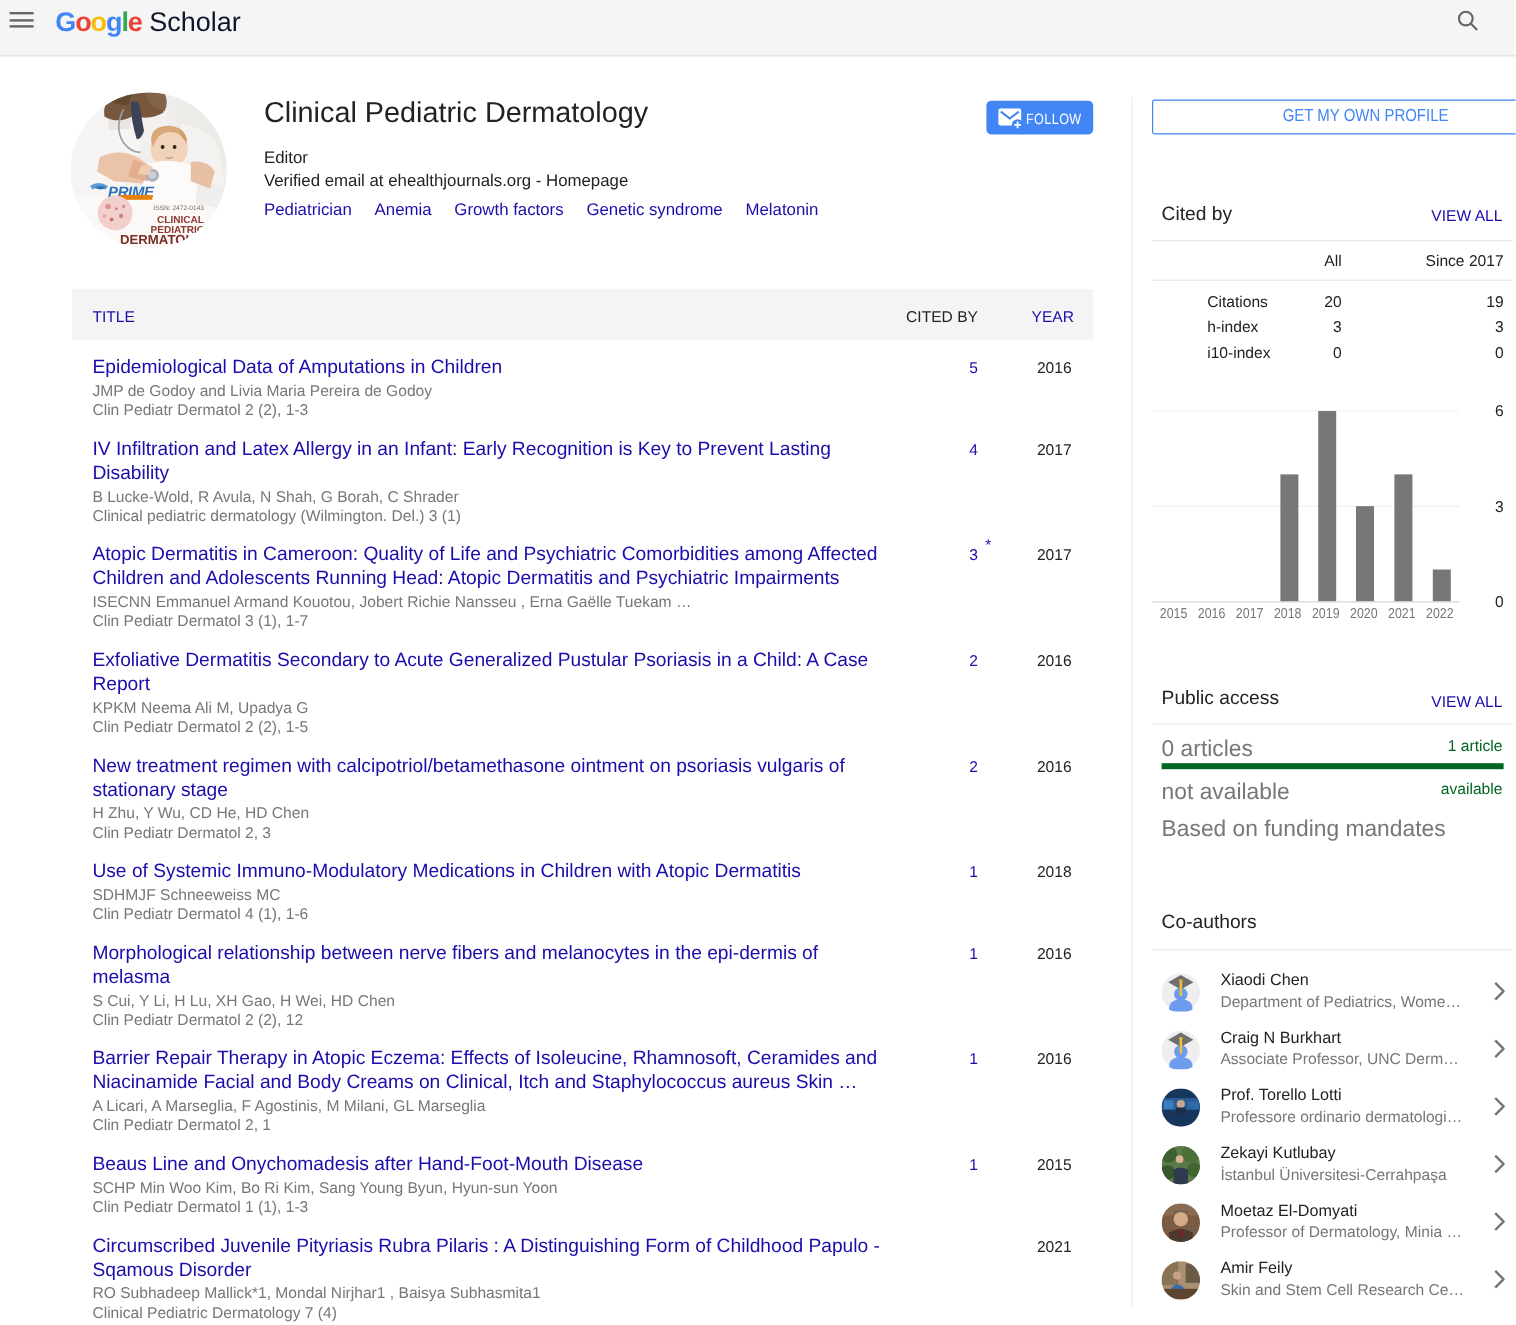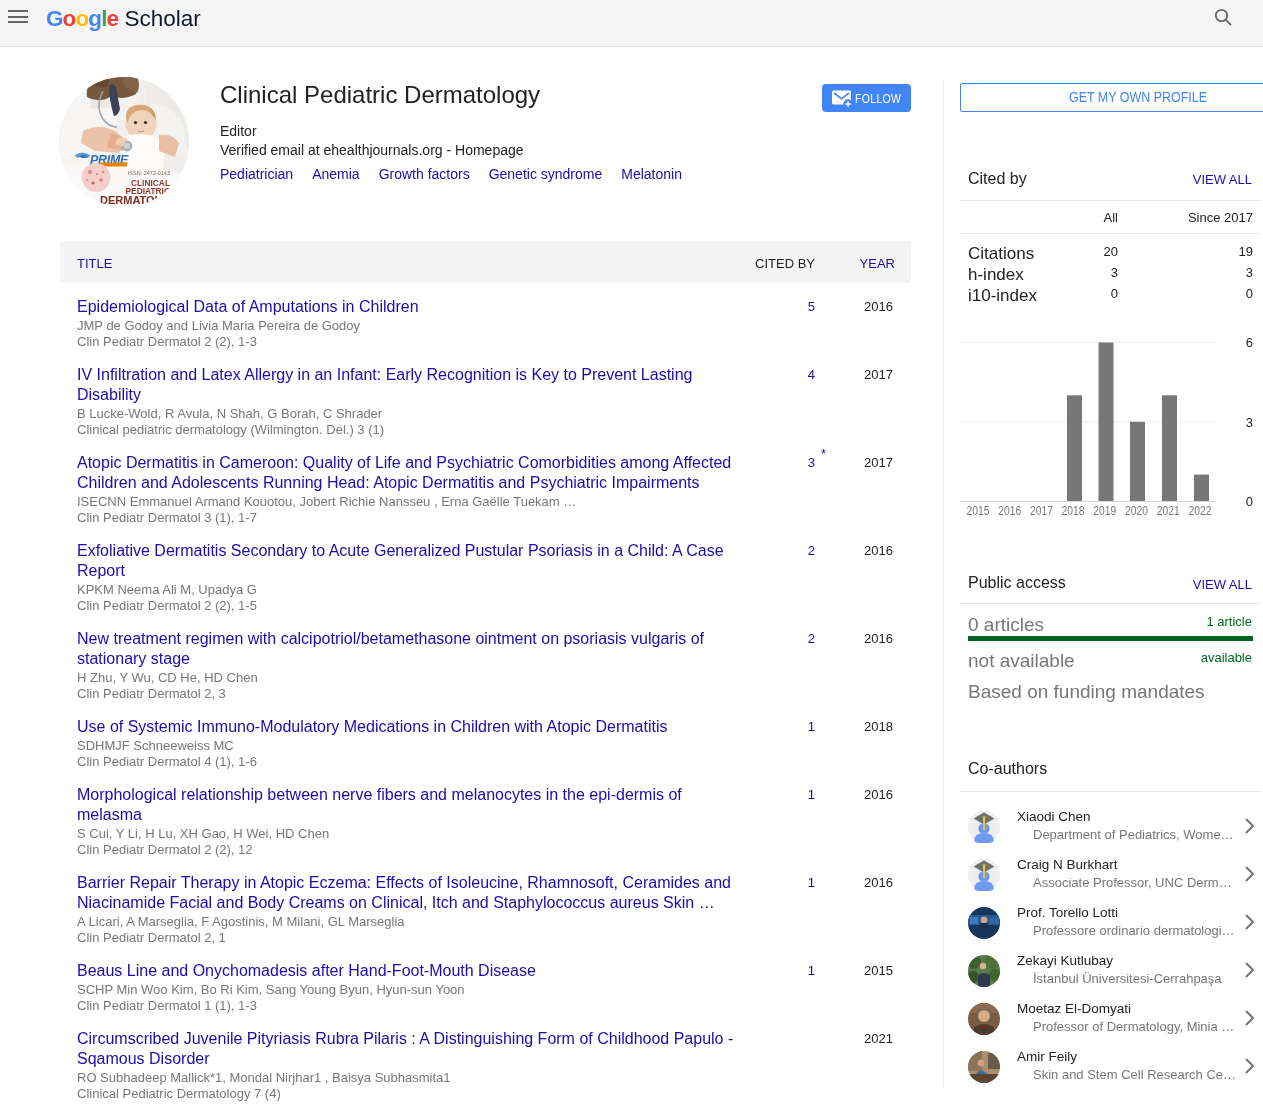--- a/index.html
+++ b/index.html
@@ -37,30 +37,30 @@
 .row .au, .row .jo { position:absolute; left:17px; width:690px; font-size:13px; line-height:16px; color:#777; white-space:nowrap; }
 .row .cb { position:absolute; right:96px; top:2px; font-size:13px; color:#1a0dab; }
 .row .yr { position:absolute; right:18px; top:2px; font-size:13px; color:#222; }
 .row .star { position:absolute; right:85px; top:-7px; font-size:13px; color:#1a0dab; }
 
 
 #ownbtn { position:absolute; left:960px; top:83px; width:356px; height:29px; border:1px solid #4285f4; border-radius:2px; color:#4285f4; font-size:14.5px; background:#fff; } #ownbtn span { display:inline-block; transform:scaleX(0.86); transform-origin:center; width:100%; text-align:center; line-height:27px; }
 .shead { position:absolute; font-size:16px; color:#222; }
 .viewall { position:absolute; right:11px; font-size:13px; color:#1a0dab; }
 .hline { position:absolute; left:960px; width:301px; height:1px; background:#e8e8e8; }
-.ctlabel { position:absolute; left:968px; font-size:17px; color:#222; }
+.ctlabel { position:absolute; left:1006px; font-size:13px; color:#222; }
 .ctnum1 { position:absolute; font-size:13px; color:#222; right:145px; }
 .ctnum2 { position:absolute; font-size:13px; color:#222; right:10px; }
 .gray13 { position:absolute; font-size:19px; color:#777; }
 .green13 { position:absolute; font-size:13px; color:#006621; }
 
 
 .coa { position:absolute; left:960px; width:301px; height:48px;text-align:center; }
 .coa .nm { position:absolute; left:57px; top:6px; font-size:13.5px; color:#222; }
-.coa .af { position:absolute; left:57px; top:24px; font-size:13px; color:#777;margin-left:16px; }
+.coa .af { position:absolute; left:57px; top:24px; font-size:13px; color:#777; }
 .coa svg.av { position:absolute; left:8px; top:8px; }
 .coa svg.ch { position:absolute; right:7px; top:14px; }
 </style>
 </head>
 <body>
 
 <div id="hdr">
   <div id="burger">
       <div style="top:10px"></div>
       <div style="top:15.7px"></div>

